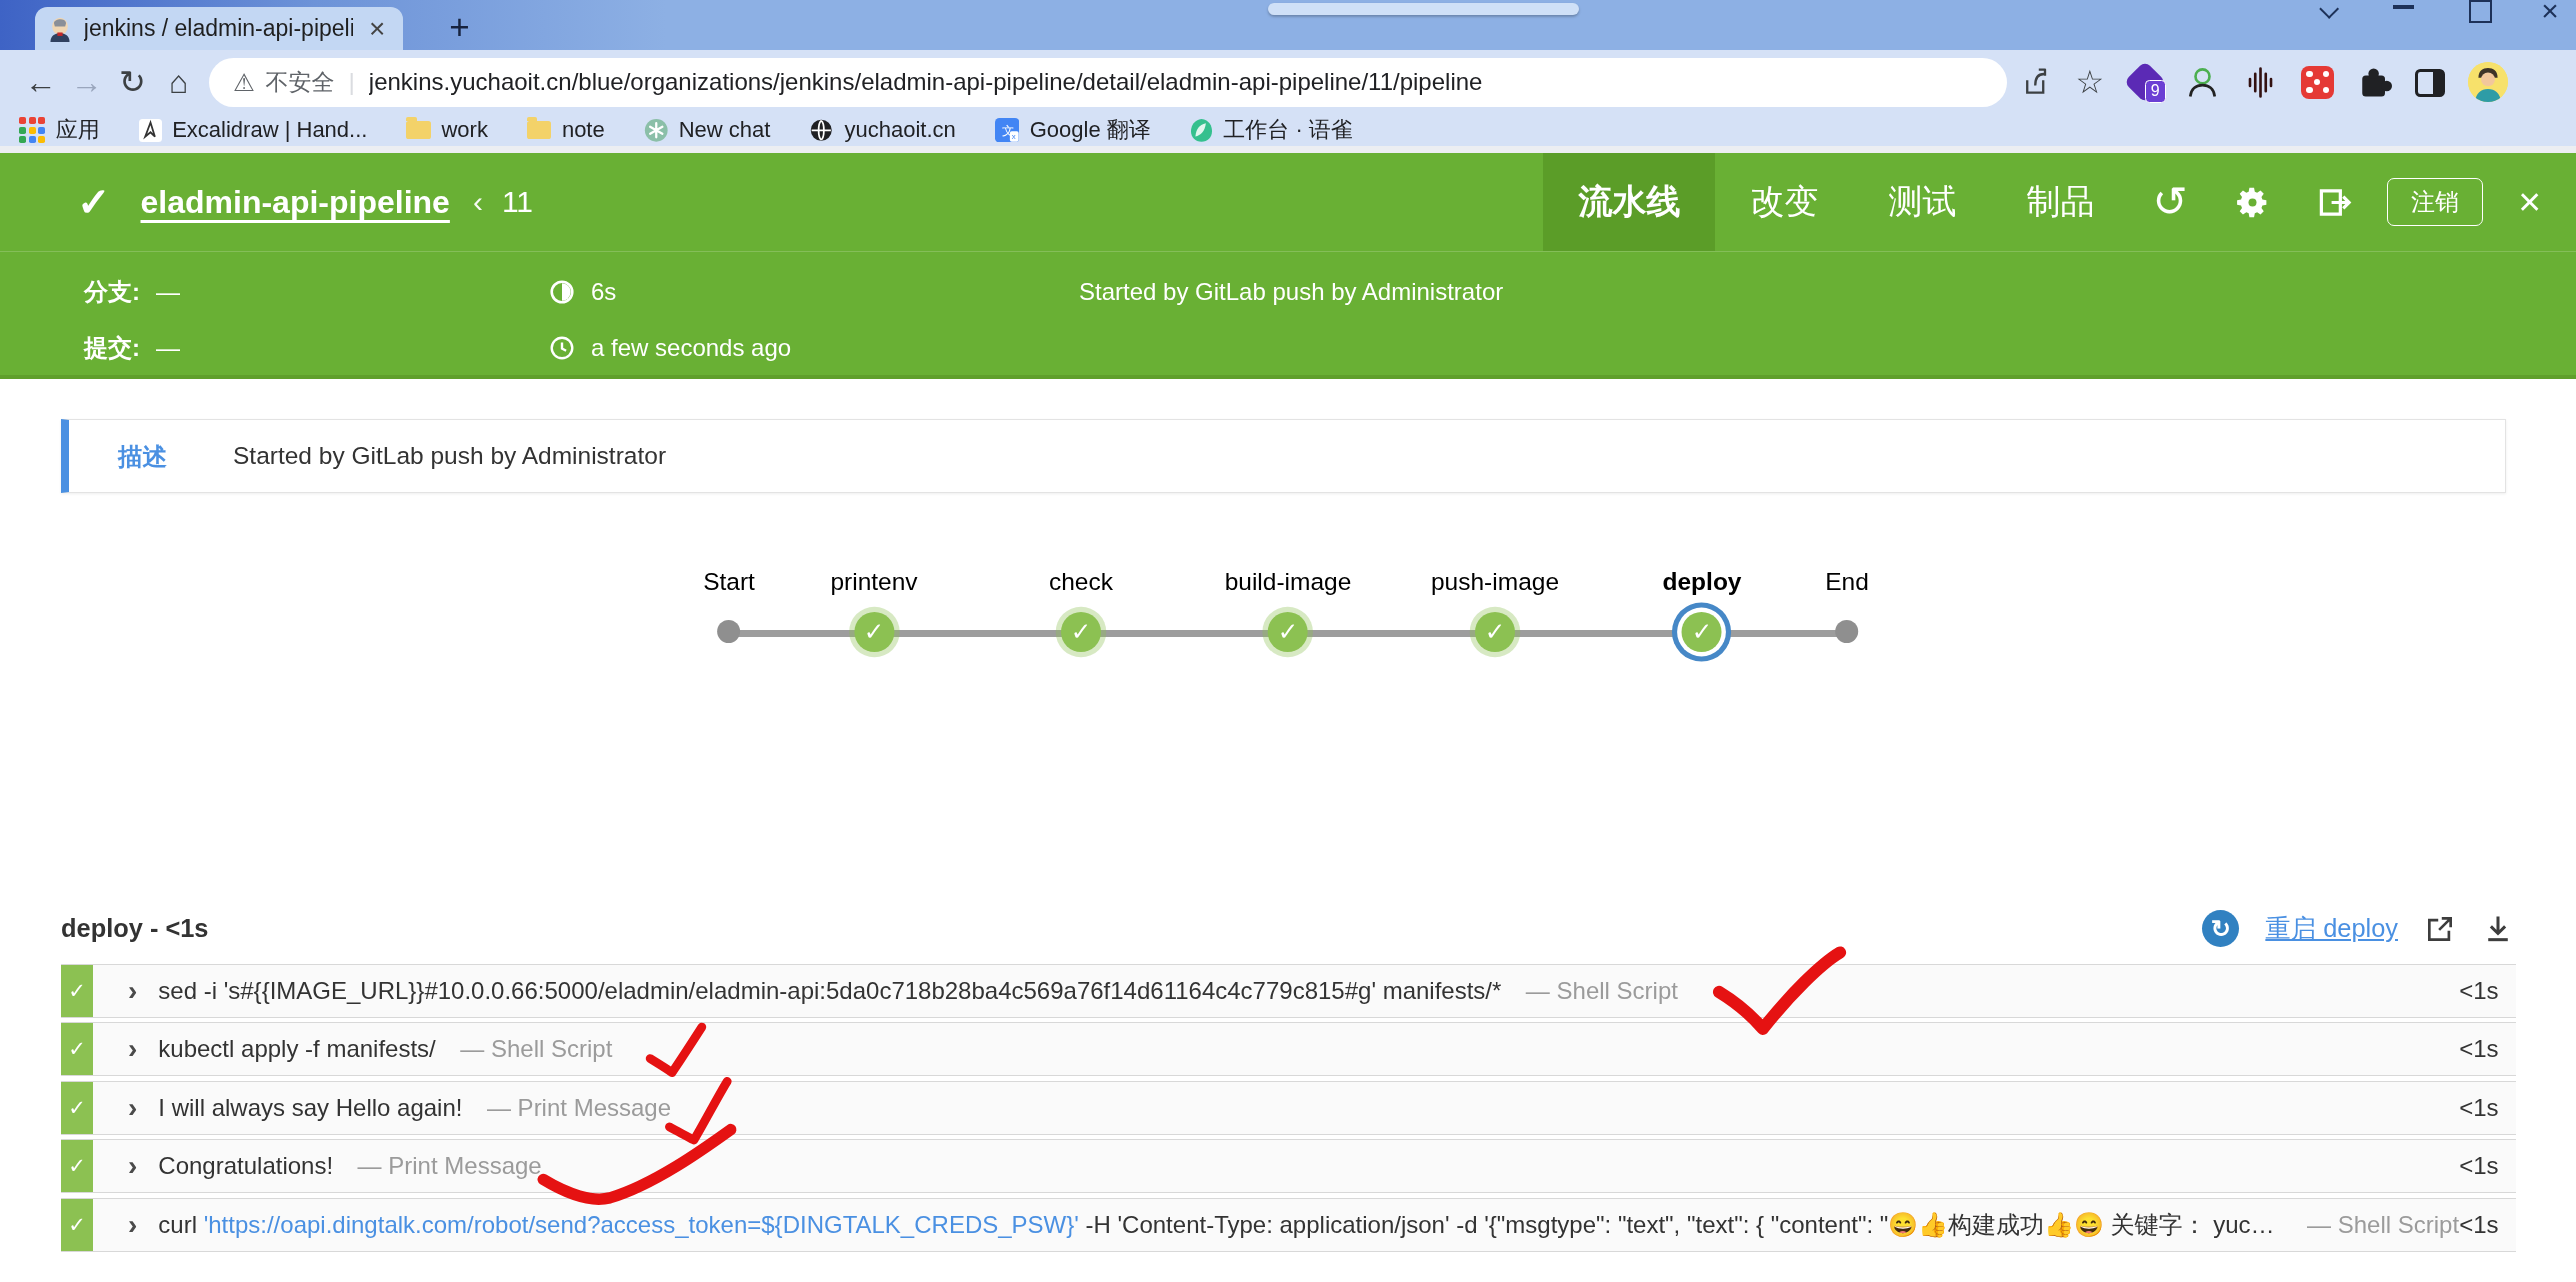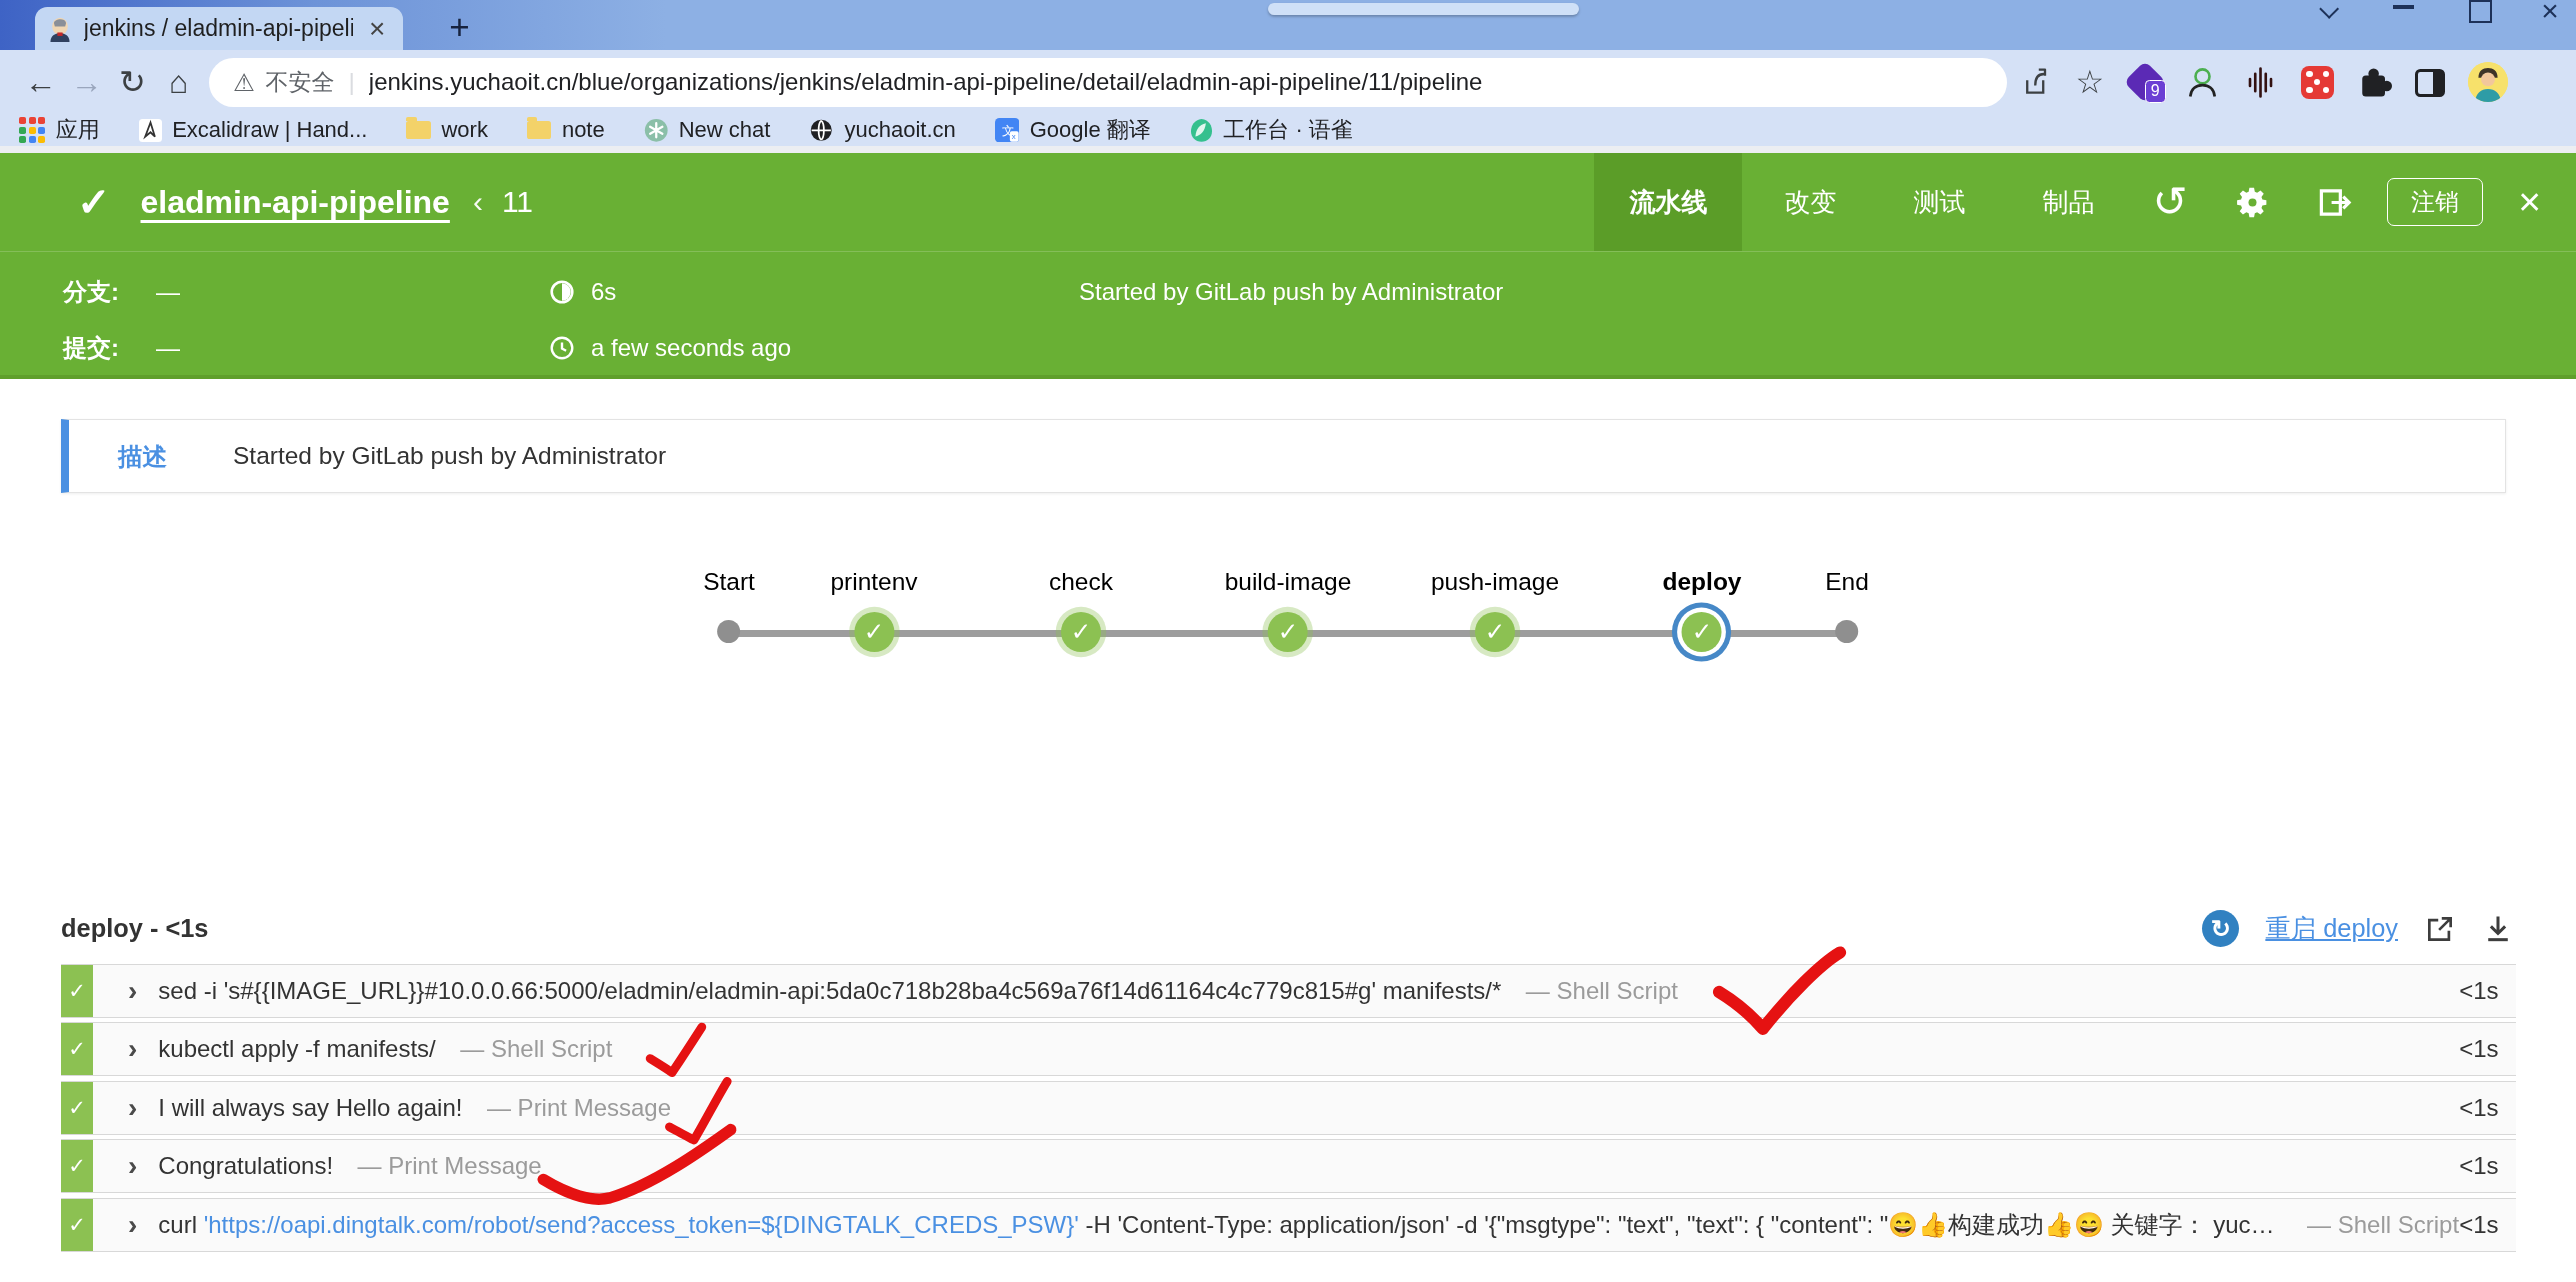--- a/index.html
+++ b/index.html
@@ -57,31 +57,31 @@
   .apps-grid i { width:7px; height:7px; border-radius:1.8px; }
   .gapstrip { height:7px; background:#eceef2; }
 
   
   .jk-header { height:98px; background:#69b034; display:flex; align-items:center; color:#fff; padding-left:77px; }
   .jk-check { font-size:40px; font-weight:bold; margin-right:30px; }
   .jk-title { font-size:32px; font-weight:bold; text-decoration:underline; text-underline-offset:7px; color:#fff; }
   .jk-sep { font-size:30px; margin:0 19px 0 23px; opacity:.95; }
   .jk-run { font-size:30px; }
   .jk-tabs { margin-left:auto; display:flex; align-items:center; height:100%; }
-  .jk-tab { padding:12px 35px; font-size:26px; height:100%; display:flex; align-items:center;margin-left:7px; }
+  .jk-tab { padding:12px 35px; font-size:34px; height:100%; display:flex; align-items:center; }
   .jk-tab.active { background:#5b9d28; font-weight:bold; }
   .jk-iconbtn { padding:0 23px; display:flex; align-items:center; height:100%; }
   .jk-restart-glyph { font-size:42px; line-height:1; }
   .jk-logout-btn { border:1.8px solid #fff; border-radius:7px; padding:7px 23px; font-size:24px; margin:0 12.3px; }
   .jk-x { font-size:39px; padding:0 35px 0 23px; }
 
   
   .jk-info { height:128px; background:#69b034; border-top:1.8px solid rgba(255,255,255,.18);
     border-bottom:4.4px solid #5f9f2b; position:relative; color:#fff; font-size:24px; }
-  .info-col { position:absolute; top:23px; display:flex; flex-direction:column; gap:23px; }
+  .info-col { position:absolute; top:23px; display:flex; flex-direction:column; gap:23px;text-align:right; }
   .ic1 { left:63px; } .ic2 { left:549px; } .ic3 { left:1079px; }
   .info-row { display:flex; align-items:center; gap:16px; height:33px; }
   .info-label { font-weight:bold; width:77px; }
   .ico24 { width:26px; height:26px; flex:none; }
 
   
   .content { position:relative; height:904px; background:#fff; }
   .desc-card { position:absolute; left:61px; top:40px; width:2445px; height:74px; background:#fff;
     border:0.9px solid #e3e3e3; border-left:8.8px solid #4a90e2; box-shadow:0 0.9px 2.6px rgba(0,0,0,.07);
     display:flex; align-items:center; padding-left:49px; font-size:24.5px; color:#333; }

